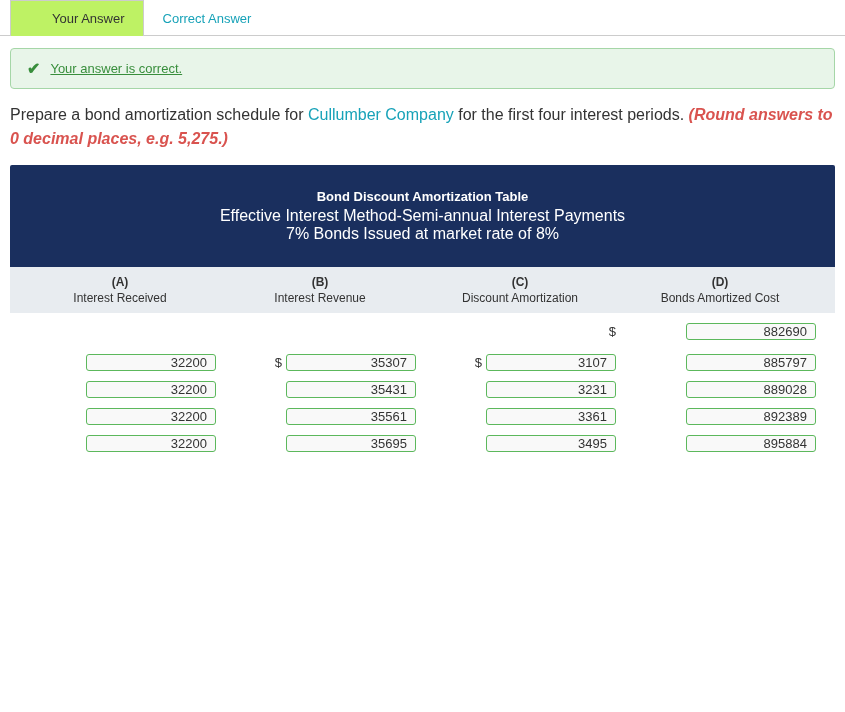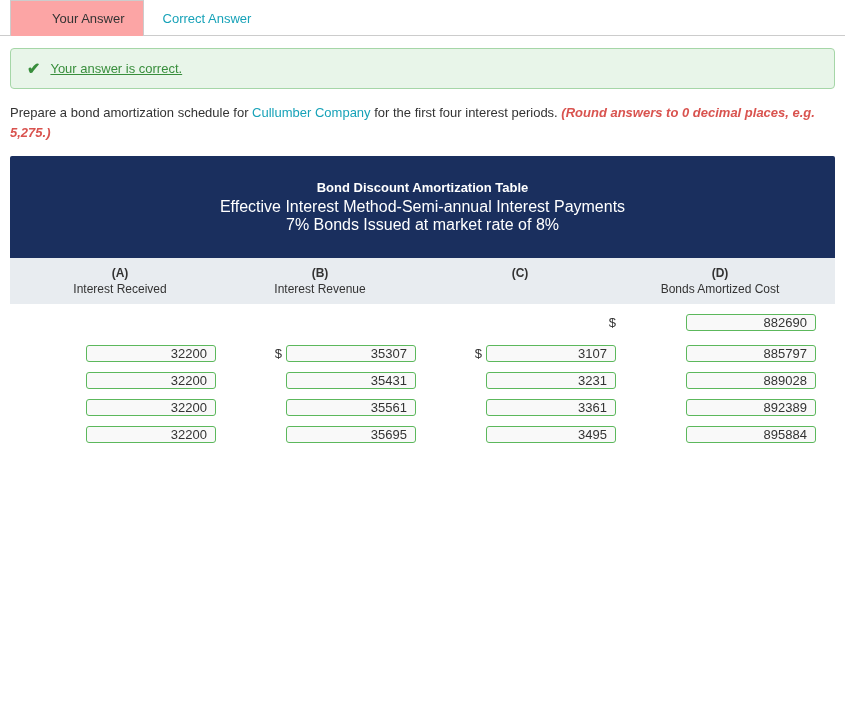--- a/index.html
+++ b/index.html
@@ -14,21 +14,21 @@
       padding: 10px 18px;
       cursor: pointer;
       font-size: 13px;
       border: 1px solid transparent;
       border-bottom: none;
       margin-bottom: -1px;
     }
     .tab.active {
       border-color: #ccc;
       border-bottom-color: #fff;
-      background: #fca5a5;
+      background: #bef264;
       color: #333;
       padding-left: 41px;
     }
     .tab.inactive {
       color: #17a2b8;
       background: transparent;
     }
 
     .content {
       padding: 12px 10px;
@@ -49,21 +49,21 @@
       font-size: 16px;
       font-weight: bold;
     }
     .success-text {
       color: #388e3c;
       font-size: 13px;
       text-decoration: underline;
     }
 
     .instruction {
-      font-size: 13px;
+      font-size: 16px;
       color: #333;
       margin-bottom: 14px;
       line-height: 1.5;
     }
     .instruction .highlight {
       color: #17a2b8;
     }
     .instruction .warning {
       color: #d9534f;
       font-style: italic;
@@ -188,20 +188,21 @@
       <div class="col-header">
         <span class="col-letter">(A)</span>
         <span class="col-name">Interest Received</span>
       </div>
       <div class="col-header">
         <span class="col-letter">(B)</span>
         <span class="col-name">Interest Revenue</span>
       </div>
       <div class="col-header">
         <span class="col-letter">(C)</span>
+        <span class="col-name">Discount Amortization</span>
       </div>
       <div class="col-header">
         <span class="col-letter">(D)</span>
         <span class="col-name">Bonds Amortized Cost</span>
       </div>
     </div>
 
     <div class="data-rows">
 
       <div class="row-initial">

